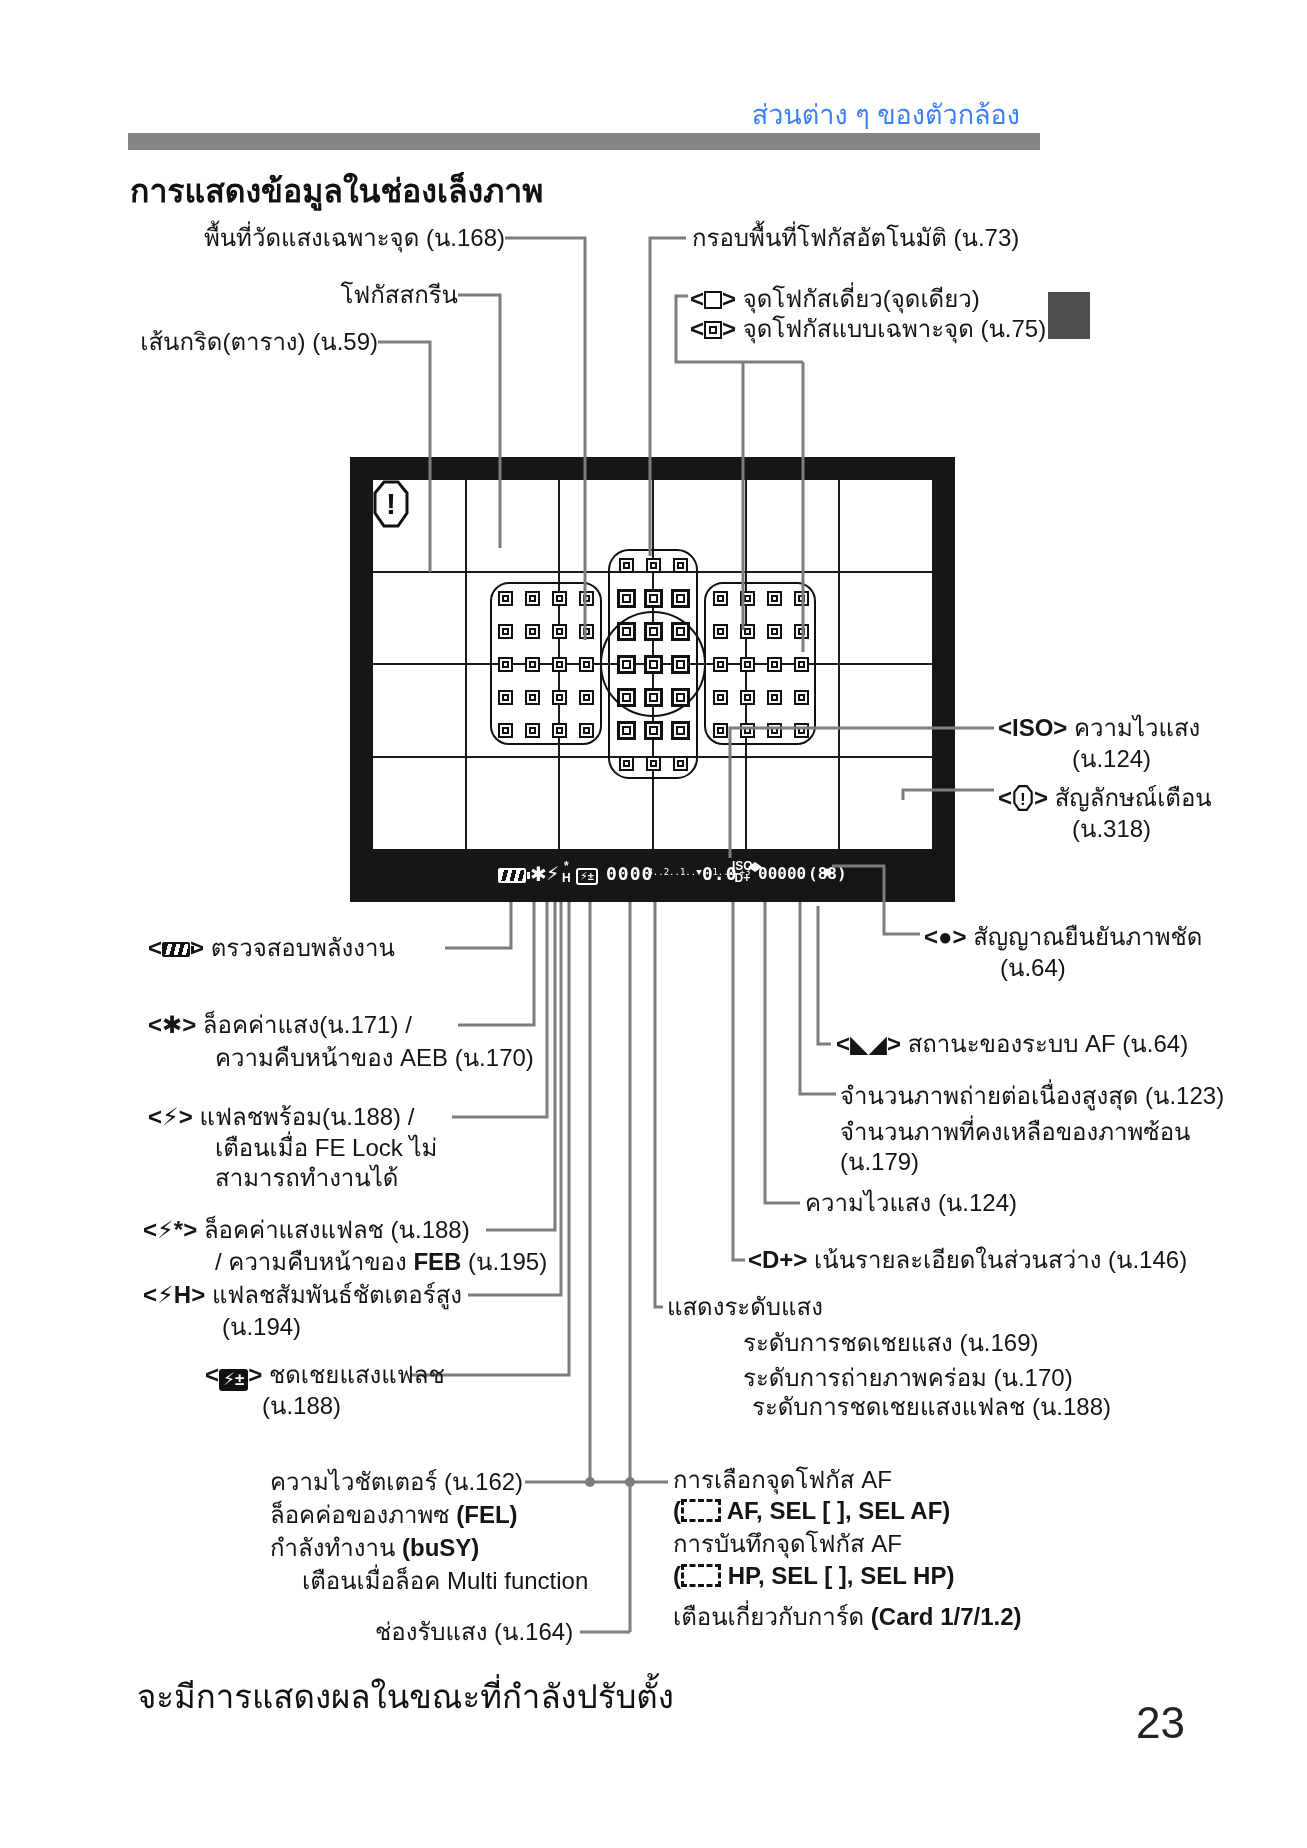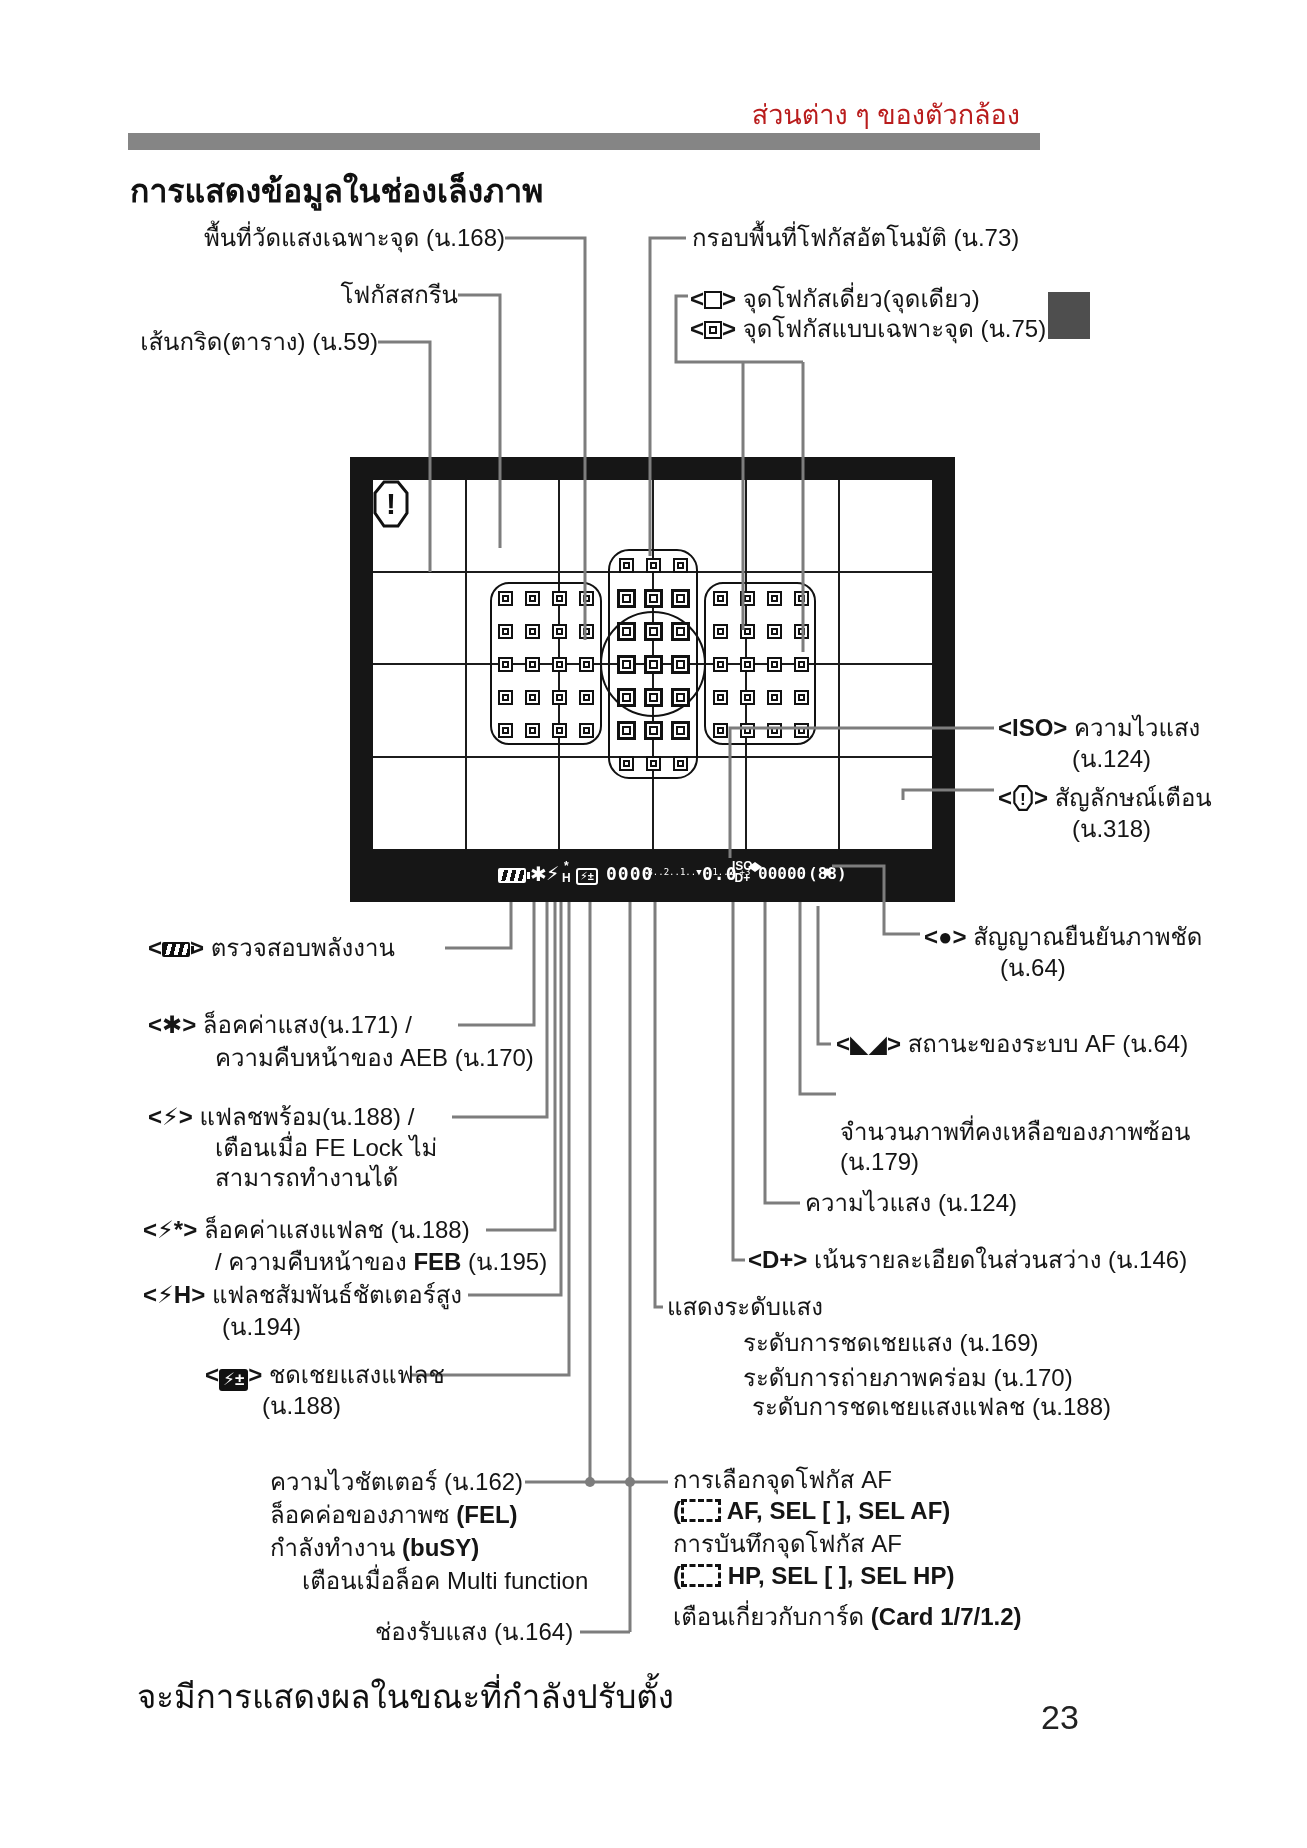--- a/index.html
+++ b/index.html
@@ -1,26 +1,26 @@
 <!DOCTYPE html>
 <html><head>
 <meta charset="utf-8">
 <style>
   html,body{margin:0;padding:0;background:#e9e9e9;}
   .page{position:relative;width:1307px;height:1848px;background:#fff;margin:0 auto;
         font-family:"Liberation Sans","DejaVu Sans",sans-serif;color:#111;overflow:hidden;}
   .lbl{position:absolute;font-size:24px;line-height:30px;white-space:nowrap;color:#151515;z-index:10;}
   .ra{text-align:right;}
   .b{font-weight:bold;}
-  .hdr{position:absolute;font-size:27px;color:#b91c1c;z-index:10;}
+  .hdr{position:absolute;font-size:27px;color:#3b82f6;z-index:10;}
   .grayrule{position:absolute;left:128px;top:133px;width:912px;height:17px;background:#858585;z-index:2;}
   .chaptab{position:absolute;left:1048px;top:292px;width:42px;height:47px;background:#4e4e4e;z-index:2;}
   .title{position:absolute;left:130px;top:165px;font-size:32px;font-weight:bold;z-index:10;}
   .note{position:absolute;left:137px;top:1670px;font-size:33px;z-index:10;}
-  .pagenum{position:absolute;left:1041px;top:1698px;font-size:34px;color:#222;z-index:10;}
+  .pagenum{position:absolute;left:1136px;top:1698px;font-size:44px;color:#222;z-index:10;}
 
   
   .vf{position:absolute;left:350px;top:457px;width:605px;height:445px;background:#161616;z-index:1;}
   .vf-in{position:absolute;left:23px;top:23px;width:559px;height:369px;background:#fff;}
   .vf-in svg{position:absolute;left:0;top:0;}
   #af-pts{position:absolute;left:0;top:0;width:559px;height:369px;}
   .afp{position:absolute;width:11px;height:11px;border:2px solid #111;background:#fff;}
   .afp::after{content:'';position:absolute;inset:2px;border:2px solid #111;background:#fff;}
   .afp.big{width:13px;height:13px;border-width:3px;}
   .afp.big::after{inset:2px;border-width:2px;}
@@ -281,20 +281,21 @@
   <div class="lbl" style="left:1072px;top:814px;">(น.318)</div>
   <div class="lbl" style="left:924px;top:922px;">
     <span class="sym">&lt;●&gt;</span>
     <span>สัญญาณยืนยันภาพชัด</span>
   </div>
   <div class="lbl" style="left:1000px;top:953px;">(น.64)</div>
   <div class="lbl" style="left:836px;top:1029px;">
     <span class="sym">&lt;◣◢&gt;</span>
     <span>สถานะของระบบ AF (น.64)</span>
   </div>
+  <div class="lbl" style="left:840px;top:1081px;">จำนวนภาพถ่ายต่อเนื่องสูงสุด (น.123)</div>
   <div class="lbl" style="left:840px;top:1117px;">จำนวนภาพที่คงเหลือของภาพซ้อน</div>
   <div class="lbl" style="left:840px;top:1147px;">(น.179)</div>
   <div class="lbl" style="left:805px;top:1188px;">ความไวแสง (น.124)</div>
   <div class="lbl" style="left:748px;top:1245px;">
     <span class="sym b">&lt;D+&gt;</span>
     <span>เน้นรายละเอียดในส่วนสว่าง (น.146)</span>
   </div>
   <div class="lbl" style="left:667px;top:1292px;">แสดงระดับแสง</div>
   <div class="lbl" style="left:743px;top:1328px;">ระดับการชดเชยแสง (น.169)</div>
   <div class="lbl" style="left:743px;top:1363px;">ระดับการถ่ายภาพคร่อม (น.170)</div>

